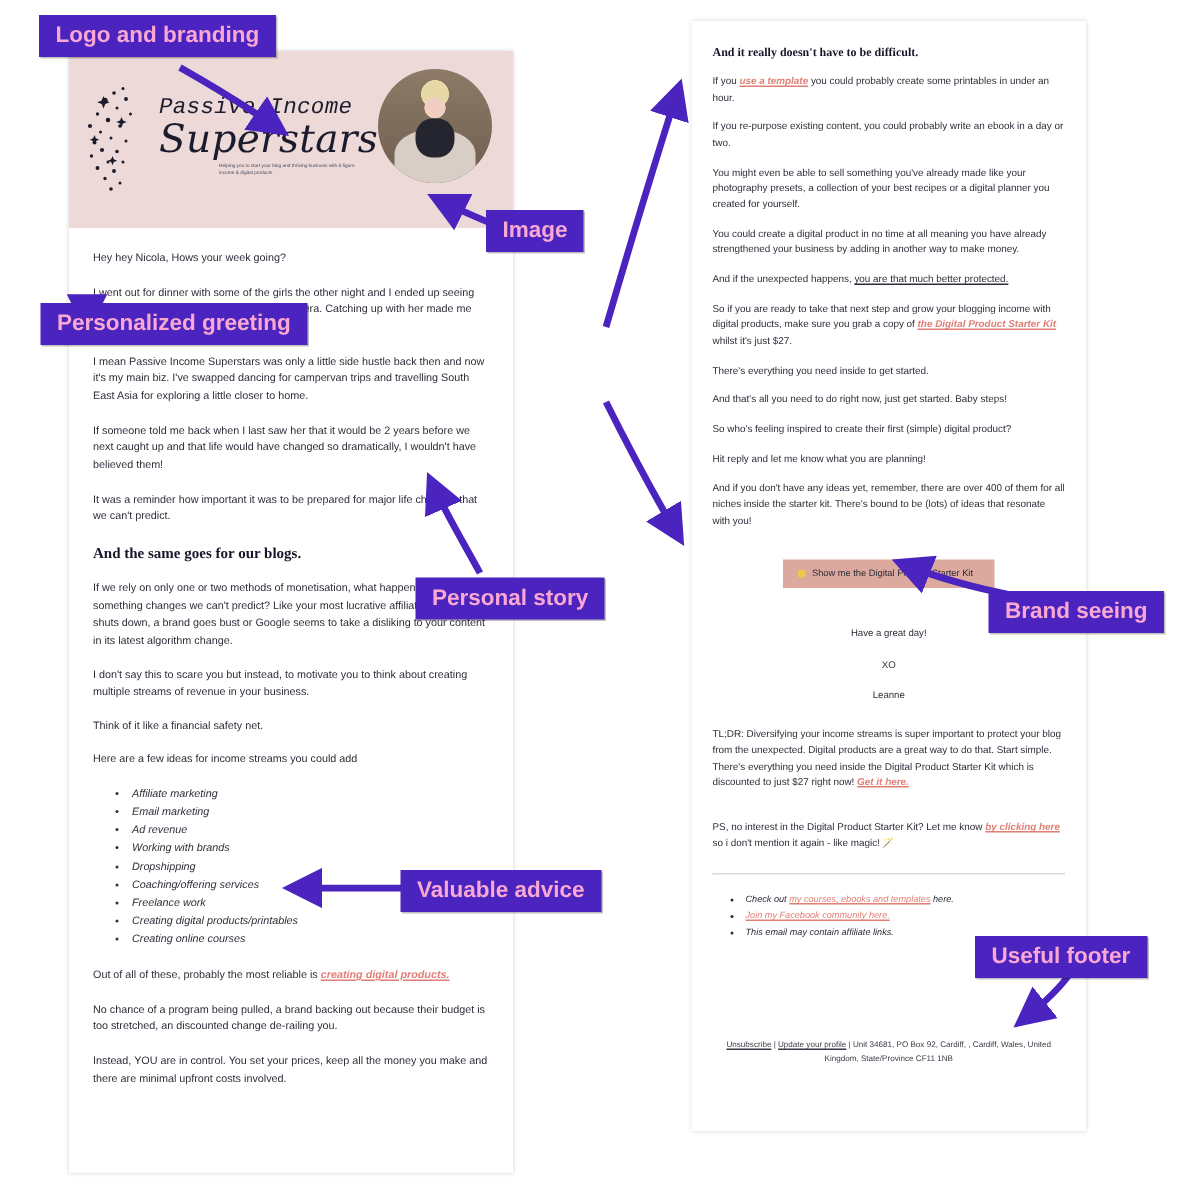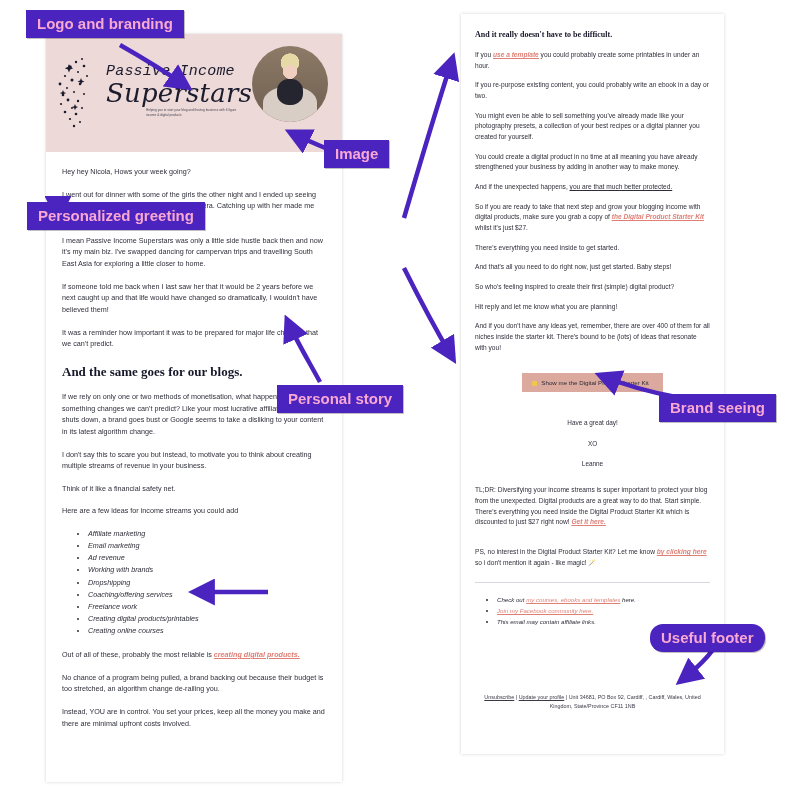--- a/index.html
+++ b/index.html
@@ -52,21 +52,21 @@
   .avatar:before{
     content:"";position:absolute;left:33%;top:44%;width:34%;height:34%;
     border-radius:45%;background:#25252f;z-index:2;
   }
 
   
   .ebody{padding:14px 16px 10px 16px;}
   .ebody p{margin:0 0 11px 0;font-size:7.2px;line-height:1.62;color:#2e2e3a;}
   .ebody h3{
     margin:14px 0 11px 0;font-family:"Liberation Serif", serif;
-    font-size:13px;font-weight:bold;color:#17172a;
+    font-size:10px;font-weight:bold;color:#17172a;
   }
   .ebody ul{margin:0 0 12px 0;padding-left:26px;font-style:italic;}
   .ebody li{font-size:7.2px;line-height:1.68;color:#2e2e3a;}
   a.lnk{color:#e07f75;text-decoration:underline;font-weight:bold;font-style:italic;}
   a.lnk-plain{color:#2e2e3a;text-decoration:underline;}
 
   
   .rbody{padding:16px 14px 8px 14px;}
   .rbody p{margin:0 0 9px 0;font-size:6.6px;line-height:1.62;color:#2e2e3a;}
   .rbody h3{
@@ -175,21 +175,21 @@
         <li>Ad revenue</li>
         <li>Working with brands</li>
         <li>Dropshipping</li>
         <li>Coaching/offering services</li>
         <li>Freelance work</li>
         <li>Creating digital products/printables</li>
         <li>Creating online courses</li>
       </ul>
 
       <p><span>Out of all of these, probably the most reliable is </span><a class="lnk" href="#">creating digital products.</a></p>
-      <p>No chance of a program being pulled, a brand backing out because their budget is too stretched, an algorithm change de-railing you.</p>
+      <p>No chance of a program being pulled, a brand backing out because their budget is too stretched, an discounted change de-railing you.</p>
       <p>Instead, YOU are in control. You set your prices, keep all the money you make and there are minimal upfront costs involved.</p>
     </div>
   </div>
 
   <div class="email-col" id="right-col">
     <div class="rbody">
       <h3>And it really doesn't have to be difficult.</h3>
 
       <p><span>If you </span><a class="lnk" href="#">use a template</a><span> you could probably create some printables in under an hour.</span></p>
 
@@ -262,18 +262,19 @@
 
   <div class="callout" id="c-logo" style="left:26px;top:10px;">Logo and branding</div>
 
   <div class="callout" id="c-image" style="left:324px;top:140px;">Image</div>
 
   <div class="callout" id="c-greeting" style="left:27px;top:164px;margin-top:38px;">Personalized greeting</div>
 
 
   <div class="callout" id="c-story" style="left:277px;top:385px;">Personal story</div>
 
+  <div class="callout" id="c-advice" style="left:267px;top:580px;">Valuable advice</div>
 
   <div class="callout" id="c-brand" style="left:659px;top:394px;">Brand seeing</div>
 
-  <div class="callout" id="c-footer" style="left:650px;top:624px;border-radius:13px;">Useful footer</div>
+  <div class="callout" id="c-footer" style="left:650px;top:624px;">Useful footer</div>
 
 </div>
 
 </body></html>

